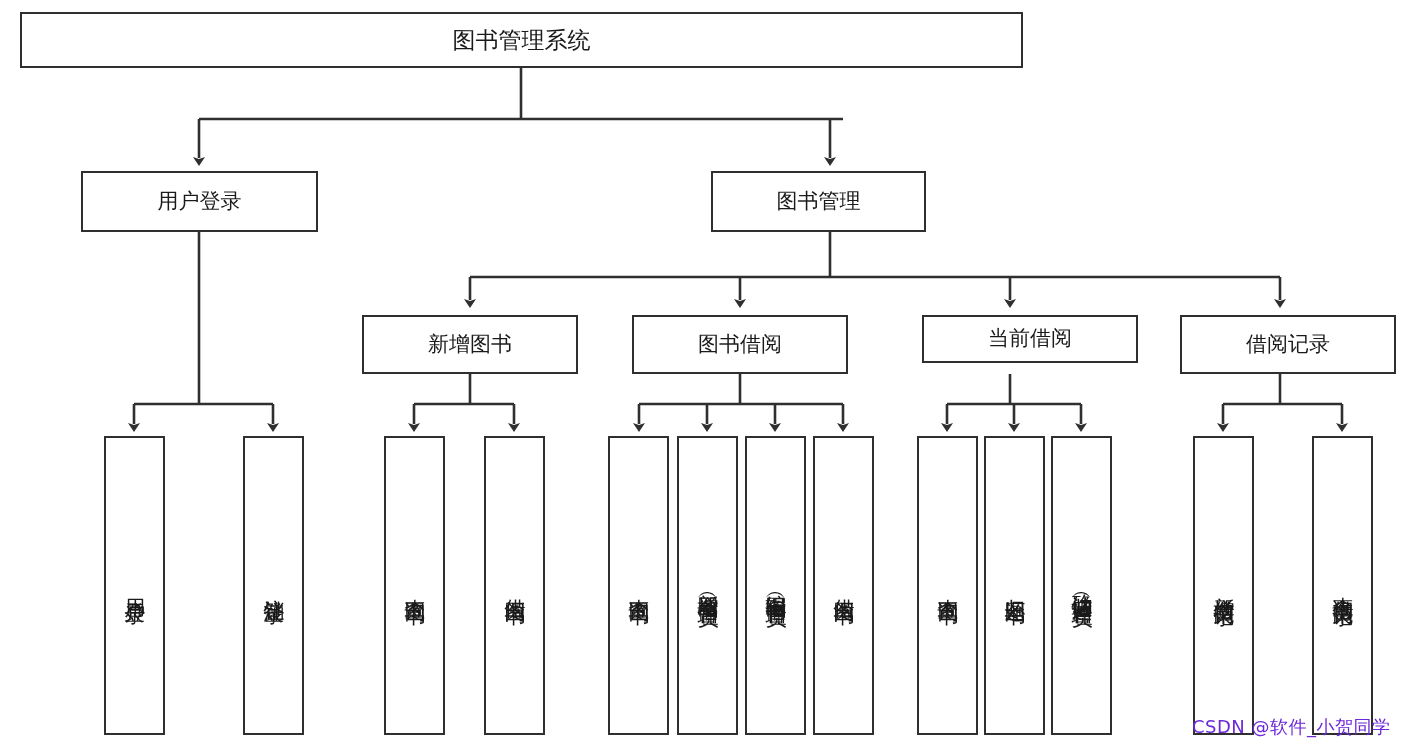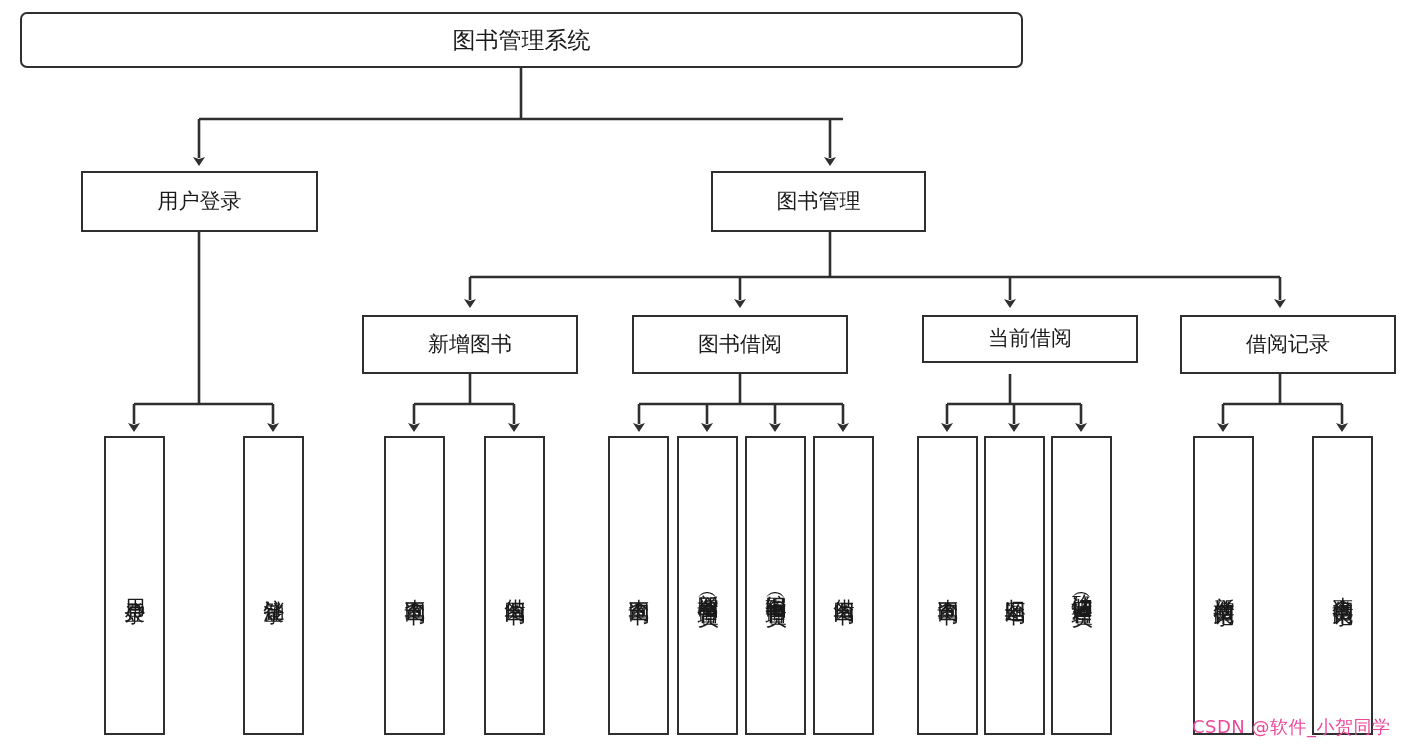--- a/index.html
+++ b/index.html
@@ -33,21 +33,20 @@
     background: #ffffff;
     color: #1a1a1a;
     display: flex;
     align-items: center;
     justify-content: center;
     text-align: center;
     line-height: 1.22;
   }
   .node.root {
     font-size: 23px;
-    border-radius: 7px;
   }
   .node.level1 {
     font-size: 21px;
   }
   .node.level2 {
     font-size: 21px;
   }
   .node.leaf {
     font-size: 21px;
     align-items: center;
@@ -59,21 +58,21 @@
     letter-spacing: 2px;
     line-height: 1;
     white-space: nowrap;
     display: block;
   }
   #watermark {
     position: absolute;
     left: 1192px;
     top: 715px;
     font-size: 18px;
-    color: #ec4899;
+    color: #6d28d9;
     white-space: nowrap;
     letter-spacing: 0.5px;
   }
 </style>
 </head>
 <body>
 
 <div id="canvas">
 
   <svg id="edges" viewBox="0 0 1405 747" width="1405" height="747" aria-hidden="true">

